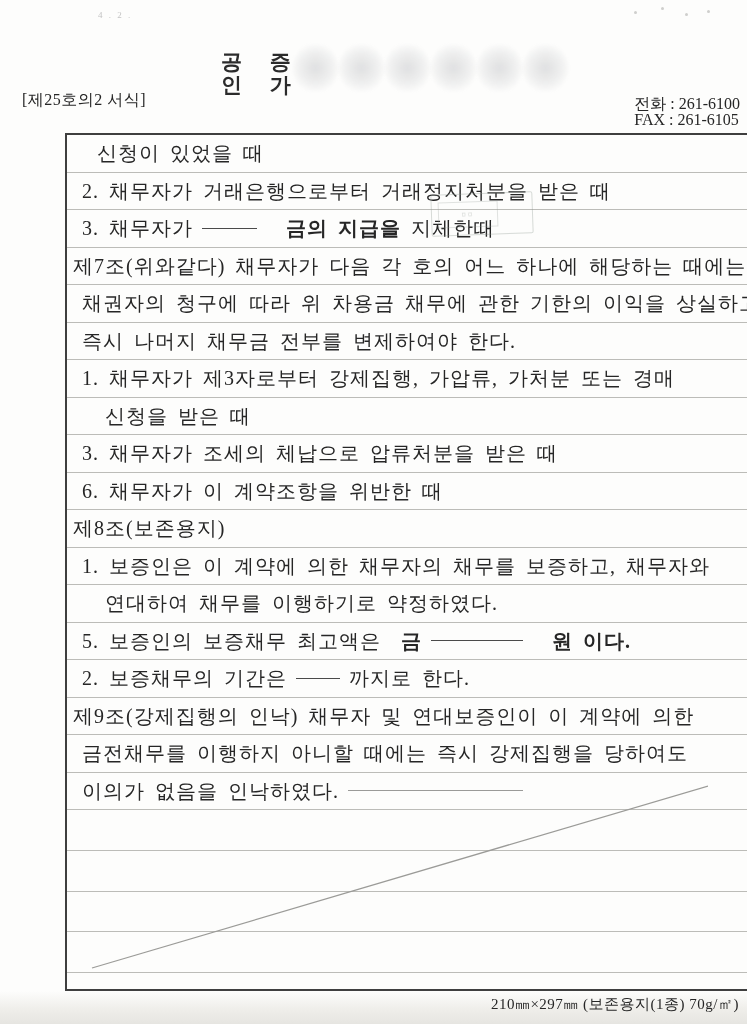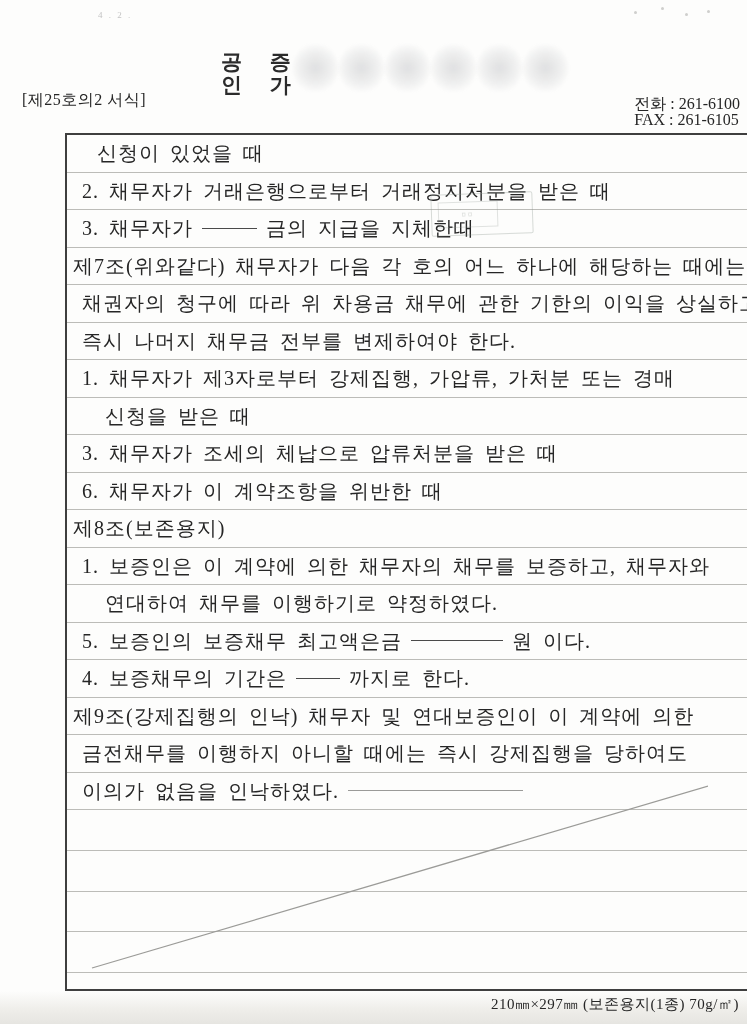--- a/index.html
+++ b/index.html
@@ -30,21 +30,21 @@
   
   .box{position:absolute;left:65px;top:133px;width:711px;height:858px;
     border:2px solid #3f3f3f;box-sizing:border-box;background:#fdfdfc;}
   .rows{position:absolute;inset:0;}
   .row{height:36.5px;line-height:36.5px;border-bottom:1px solid #bcbcb8;
     font-size:20px;letter-spacing:1px;word-spacing:4px;white-space:nowrap;overflow:hidden;}
   .row.empty{height:39.8px;}
   .row:last-child{border-bottom:none;}
   .i0{padding-left:6px;}.i1{padding-left:15px;}.i2{padding-left:30px;}.i3{padding-left:38px;}
   .seg{display:inline;}
-  .seg.b{font-weight:normal;}
+  .seg.b{font-weight:bold;margin-left:20px;}
   .dashline{display:inline-block;vertical-align:middle;height:0;
     border-top:1.5px solid #4a4a4a;margin:0 9px 4px 9px;}
   .dashline.light{border-top:1px solid #9a9a98;}
 
   
   .imprint{position:absolute;left:364px;top:58px;width:100px;height:40px;
     border:1px solid rgba(140,150,142,0.45);border-radius:2px;
     transform:rotate(-2deg);opacity:0.75;}
   .imprint .inner{position:absolute;left:6px;top:7px;width:58px;height:24px;
     border:1px solid rgba(140,150,142,0.35);
@@ -98,21 +98,21 @@
         <div class="row i1"><span class="seg">채권자의 청구에 따라 위 차용금 채무에 관한 기한의 이익을 상실하고</span></div>
         <div class="row i1"><span class="seg">즉시 나머지 채무금 전부를 변제하여야 한다.</span></div>
         <div class="row i1"><span class="seg">1. 채무자가 제3자로부터 강제집행, 가압류, 가처분 또는 경매</span></div>
         <div class="row i3"><span class="seg">신청을 받은 때</span></div>
         <div class="row i1"><span class="seg">3. 채무자가 조세의 체납으로 압류처분을 받은 때</span></div>
         <div class="row i1"><span class="seg">6. 채무자가 이 계약조항을 위반한 때</span></div>
         <div class="row i0"><span class="seg">제8조(보존용지)</span></div>
         <div class="row i1"><span class="seg">1. 보증인은 이 계약에 의한 채무자의 채무를 보증하고, 채무자와</span></div>
         <div class="row i3"><span class="seg">연대하여 채무를 이행하기로 약정하였다.</span></div>
         <div class="row i1"><span class="seg">5. 보증인의 보증채무 최고액은</span><span class="seg b">금</span><span class="dashline" style="width: 92px;"></span><span class="seg b">원 이다.</span></div>
-        <div class="row i1"><span class="seg">4. 보증채무의 기간은</span><span class="dashline" style="width: 44px;"></span><span class="seg">까지로 한다.</span></div>
+        <div class="row i1"><span class="seg">2. 보증채무의 기간은</span><span class="dashline" style="width: 44px;"></span><span class="seg">까지로 한다.</span></div>
         <div class="row i0"><span class="seg">제9조(강제집행의 인낙) 채무자 및 연대보증인이 이 계약에 의한</span></div>
         <div class="row i1"><span class="seg">금전채무를 이행하지 아니할 때에는 즉시 강제집행을 당하여도</span></div>
         <div class="row i1"><span class="seg">이의가 없음을 인낙하였다.</span><span class="dashline light" style="width: 175px;"></span></div>
         <div class="row empty"></div>
         <div class="row empty"></div>
         <div class="row empty"></div>
         <div class="row empty"></div>
         <div class="row empty"></div>
       </div>
 

